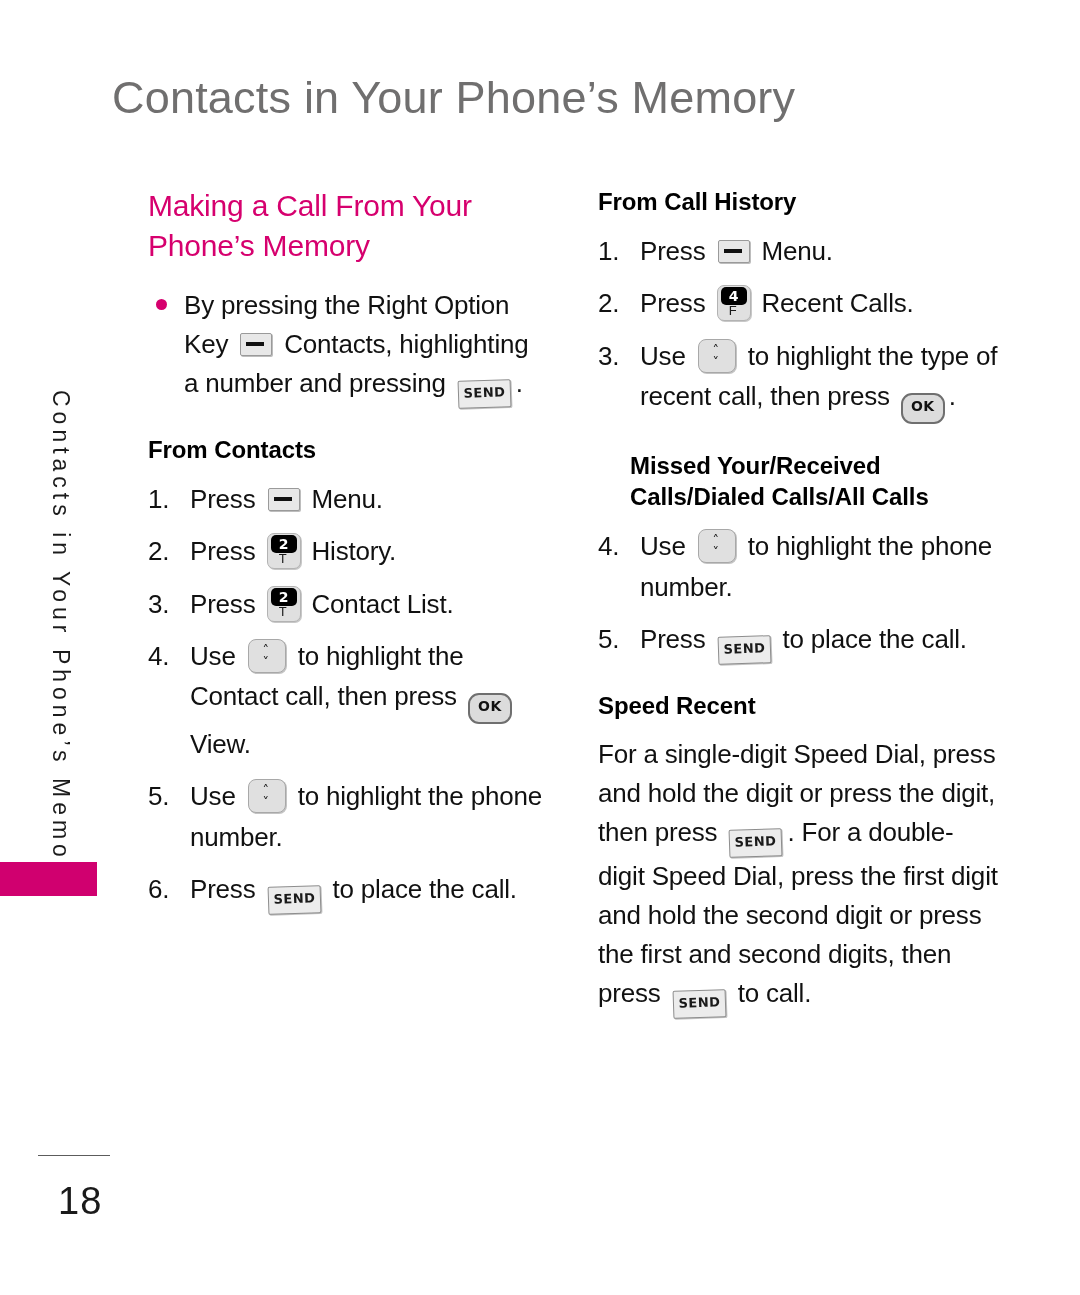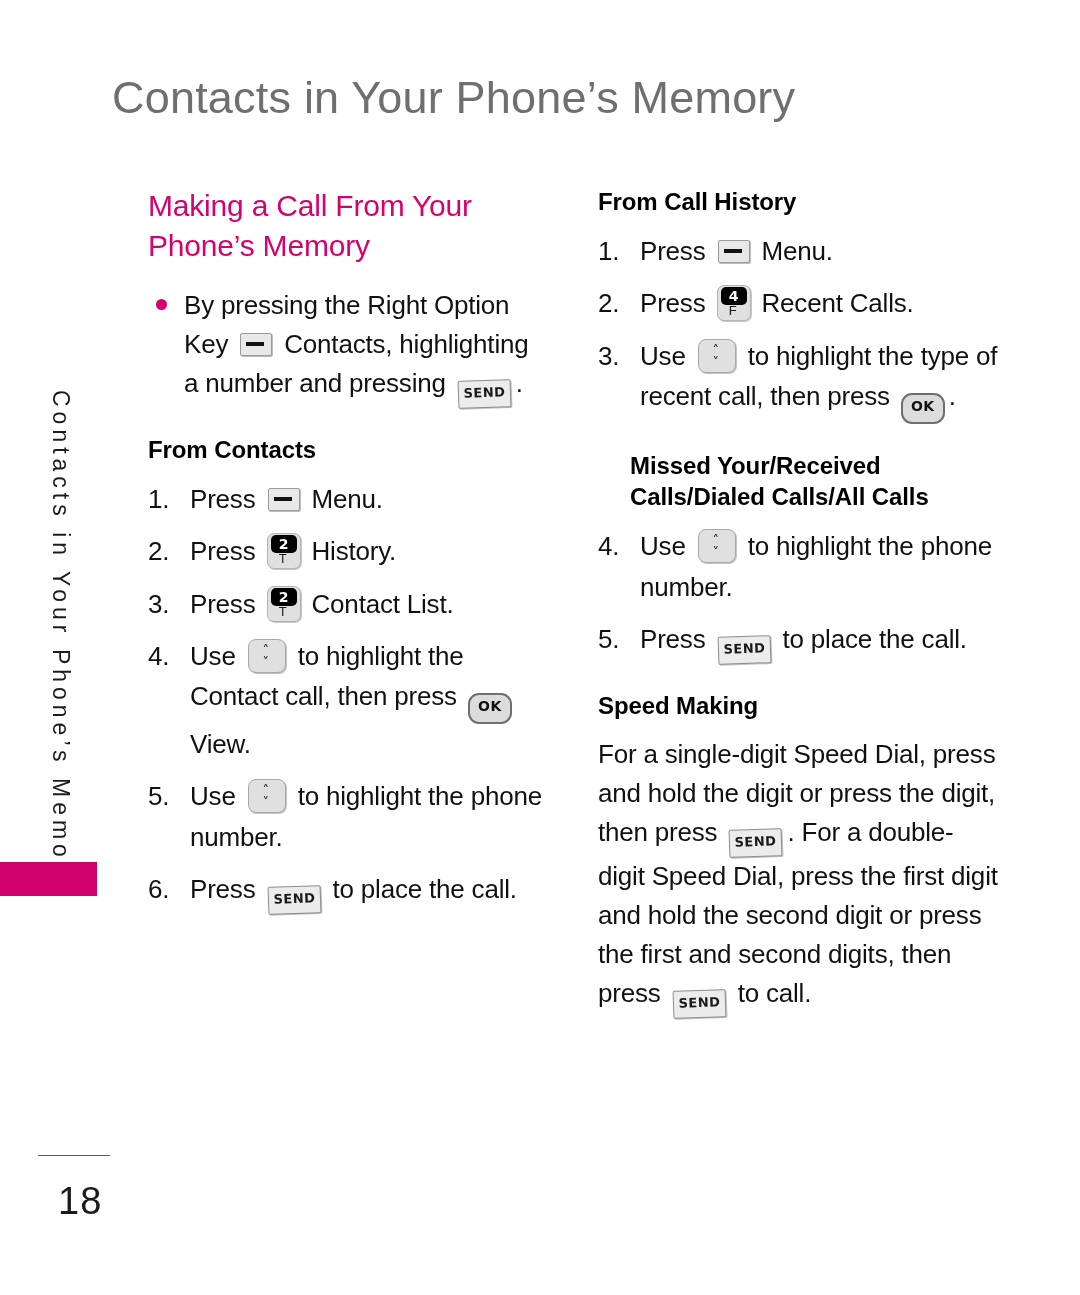--- a/index.html
+++ b/index.html
@@ -414,21 +414,21 @@
     <span>to highlight the phone number.</span>
   </div>
 
   <div class="step">
     <span class="step-num">5.</span>
     <span>Press</span>
     <span class="key key-send">SEND</span>
     <span>to place the call.</span>
   </div>
 
-  <h3 class="h-sub">Speed Making</h3>
+  <h3 class="h-sub">Speed Recent</h3>
 
   <p class="para">
     <span>For a single-digit Speed Dial, press and hold the digit or press the digit, then press</span>
     <span class="key key-send">SEND</span><span>. For a double-digit Speed Dial, press the first digit and hold the second digit or press the first and second digits, then press</span>
     <span class="key key-send">SEND</span>
     <span>to call.</span>
   </p>
 
 </div>
 

